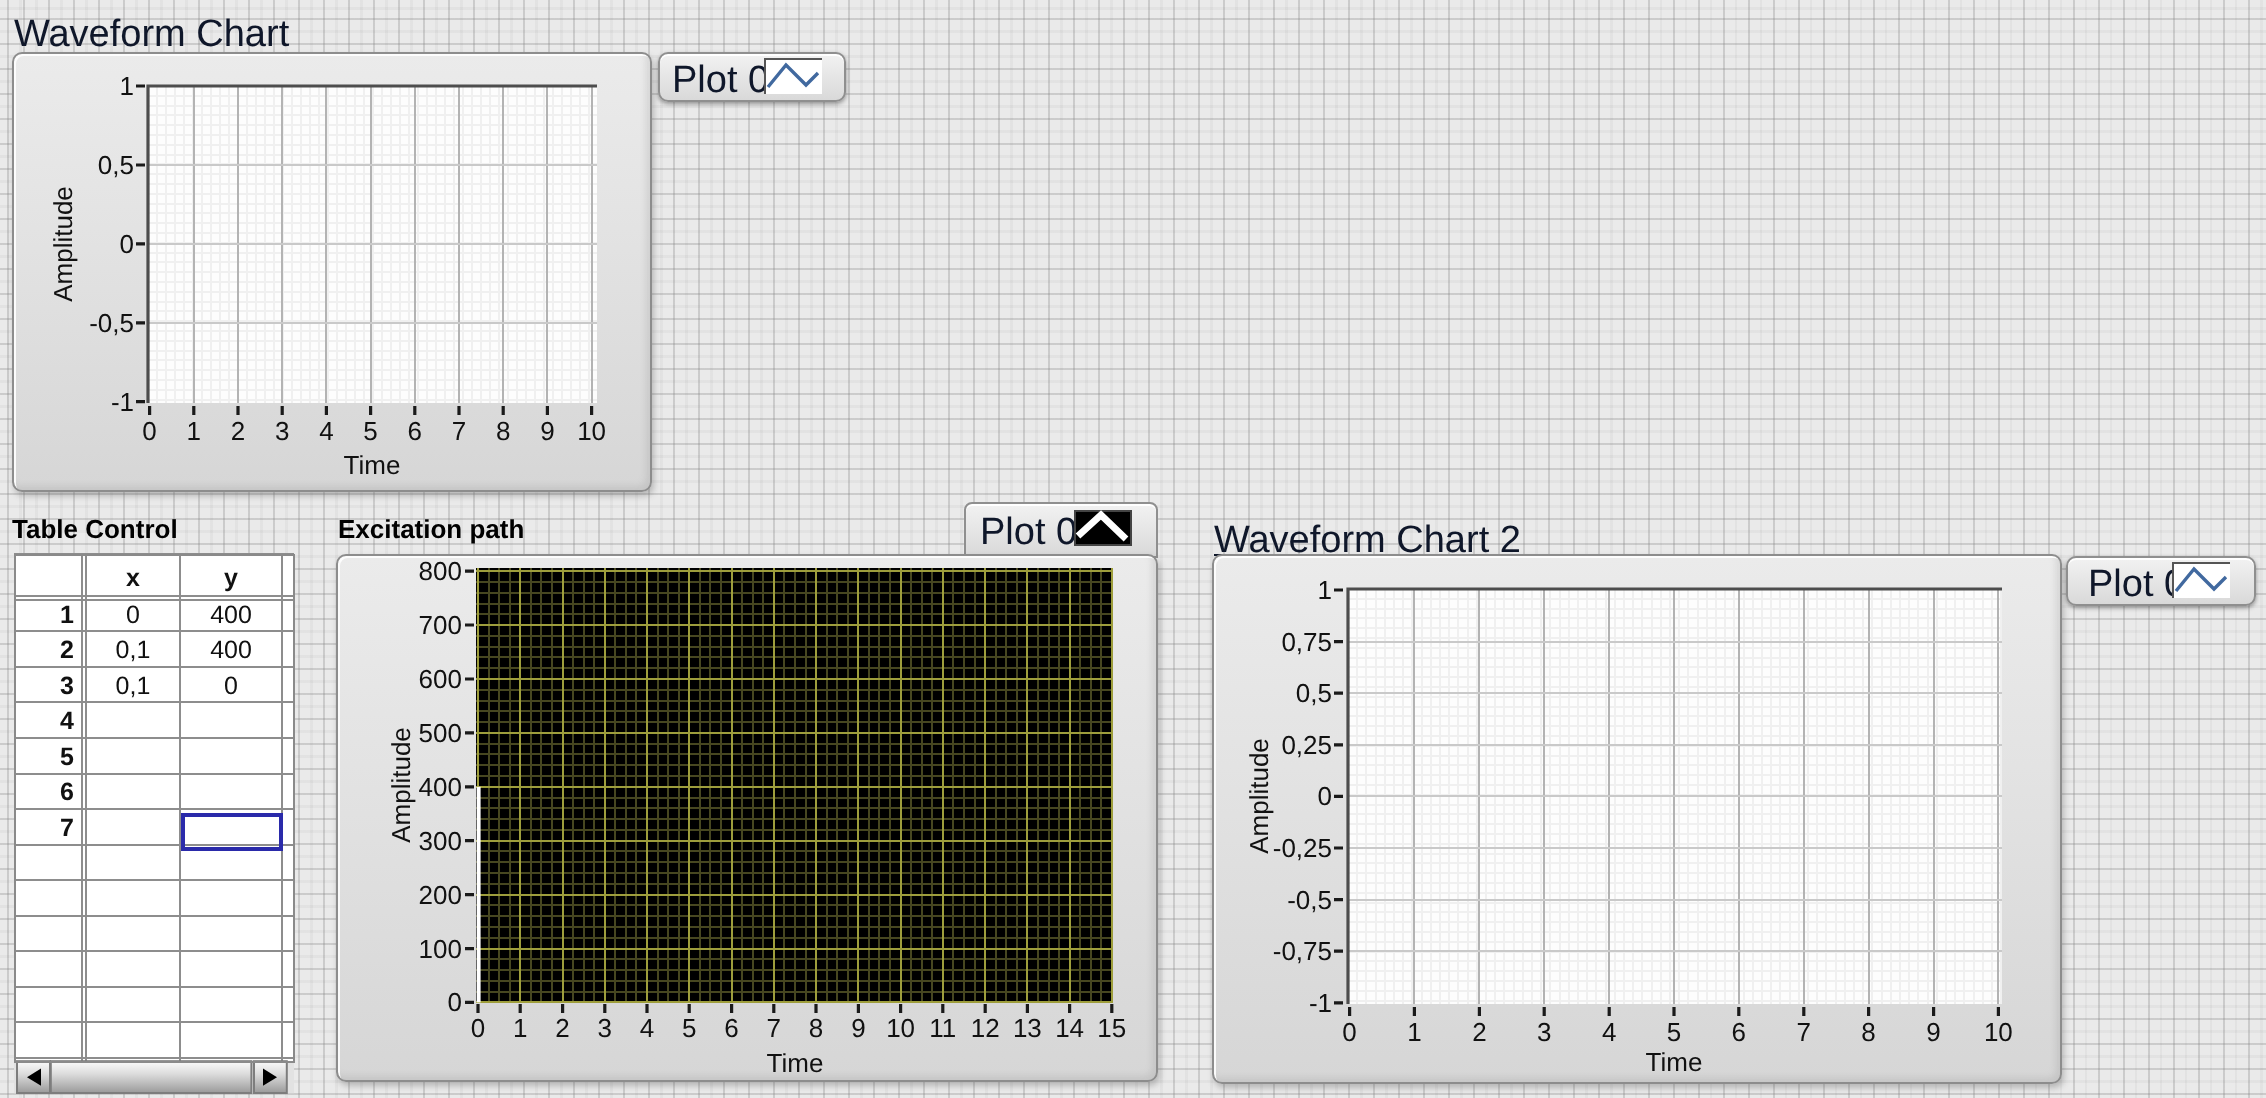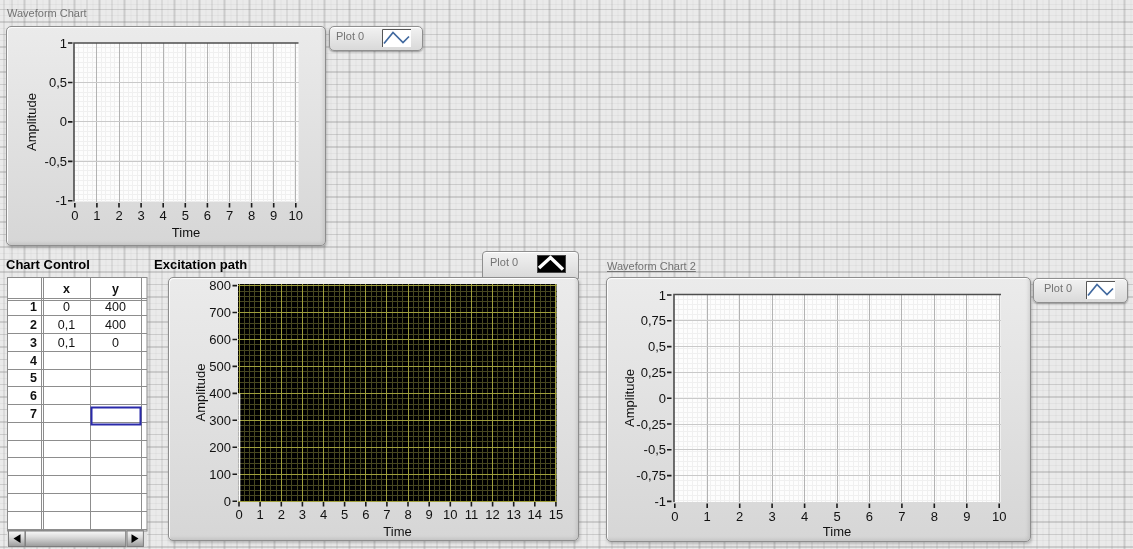--- a/index.html
+++ b/index.html
@@ -13,36 +13,36 @@
     repeating-linear-gradient(to right, rgba(130,130,130,.08) 0 1px, transparent 1px 6.25px),
     repeating-linear-gradient(to bottom, rgba(130,130,130,.08) 0 1px, transparent 1px 6.25px);
   background-position: 11.5px 9px, 11.5px 9px, 11.5px 9px, 11.5px 9px;
 }
 .panel{
   position:absolute;border-radius:5px;
   border:1.3px solid #8d8d8d;
   background:linear-gradient(180deg,#ebebeb 0%,#e3e3e3 40%,#d6d6d6 100%);
   box-shadow:1px 2px 3px rgba(90,90,90,.35), inset 1px 1px 0 rgba(255,255,255,.9), inset -2px -2px 3px rgba(120,120,120,.18);
 }
-.lbl{position:absolute;font-size:11px;color:#737373;white-space:nowrap;}
+.lbl{position:absolute;font-size:19px;color:#0f172a;white-space:nowrap;}
 .blbl{position:absolute;font-size:13px;font-weight:bold;color:#000;white-space:nowrap;}
 svg{position:absolute;overflow:visible;}
 svg text{font-family:"Liberation Sans",sans-serif;fill:#111;}
 .legend{
   position:absolute;border-radius:5px;border:1px solid #8f8f8f;
   background:linear-gradient(180deg,#f2f2f2,#d9d9d9);
   box-shadow:0 1px 2px rgba(60,60,60,.5), inset 0 1px 0 #fff;
 }
 </style>
 </head>
 <body>
 
 <div class="lbl" style="left:7px;top:7px;">Waveform Chart</div>
-<div class="blbl" style="left:6px;top:257px;">Chart Control</div>
-<div class="blbl" style="left:154px;top:257px;">Excitation path</div>
+<div class="blbl" style="left:6px;top:257px;">Table Control</div>
+<div class="blbl" style="left:169px;top:257px;">Excitation path</div>
 <div class="lbl" style="left:607px;top:260px;text-decoration:underline;">Waveform Chart 2</div>
 
 <div class="panel" style="left:6px;top:26px;width:318px;height:218px;"></div>
 <svg style="left:6px;top:26px;" width="320" height="220">
   <rect x="68" y="17" width="224.5" height="158.5" fill="#fdfdfd"></rect>
   <g stroke="#f0f0f0" stroke-width="1" shape-rendering="crispEdges" id="c1min">
       <path d="M72.5,17V175.5 M77.0,17V175.5 M81.5,17V175.5 M86.0,17V175.5 M90.5,17V175.5 M95.0,17V175.5 M99.5,17V175.5 M104.0,17V175.5 M108.5,17V175.5 M113.0,17V175.5 M117.5,17V175.5 M122.0,17V175.5 M126.5,17V175.5 M131.0,17V175.5 M135.5,17V175.5 M140.0,17V175.5 M144.5,17V175.5 M149.0,17V175.5 M153.5,17V175.5 M158.0,17V175.5 M162.5,17V175.5 M167.0,17V175.5 M171.5,17V175.5 M176.0,17V175.5 M180.5,17V175.5 M185.0,17V175.5 M189.5,17V175.5 M194.0,17V175.5 M198.5,17V175.5 M203.0,17V175.5 M207.5,17V175.5 M212.0,17V175.5 M216.5,17V175.5 M221.0,17V175.5 M225.5,17V175.5 M230.0,17V175.5 M234.5,17V175.5 M239.0,17V175.5 M243.5,17V175.5 M248.0,17V175.5 M252.5,17V175.5 M257.0,17V175.5 M261.5,17V175.5 M266.0,17V175.5 M270.5,17V175.5 M275.0,17V175.5 M279.5,17V175.5 M284.0,17V175.5 M288.5,17V175.5 M68,21.9H292.5 M68,26.8H292.5 M68,31.7H292.5 M68,36.6H292.5 M68,41.5H292.5 M68,46.4H292.5 M68,51.3H292.5 M68,56.2H292.5 M68,61.1H292.5 M68,66.0H292.5 M68,70.9H292.5 M68,75.8H292.5 M68,80.7H292.5 M68,85.6H292.5 M68,90.5H292.5 M68,95.4H292.5 M68,100.3H292.5 M68,105.2H292.5 M68,110.1H292.5 M68,115.0H292.5 M68,119.9H292.5 M68,124.8H292.5 M68,129.7H292.5 M68,134.6H292.5 M68,139.5H292.5 M68,144.4H292.5 M68,149.3H292.5 M68,154.2H292.5 M68,159.1H292.5 M68,164.0H292.5 M68,168.9H292.5 M68,173.8H292.5"></path>
     </g>
   <g stroke="#b3b3b3" stroke-width="1" shape-rendering="crispEdges" id="c1Mv">
       <path d="M90.9,17V175.5 M113.0,17V175.5 M135.1,17V175.5 M157.2,17V175.5 M179.3,17V175.5 M201.4,17V175.5 M223.5,17V175.5 M245.6,17V175.5 M267.7,17V175.5 M289.8,17V175.5"></path>

